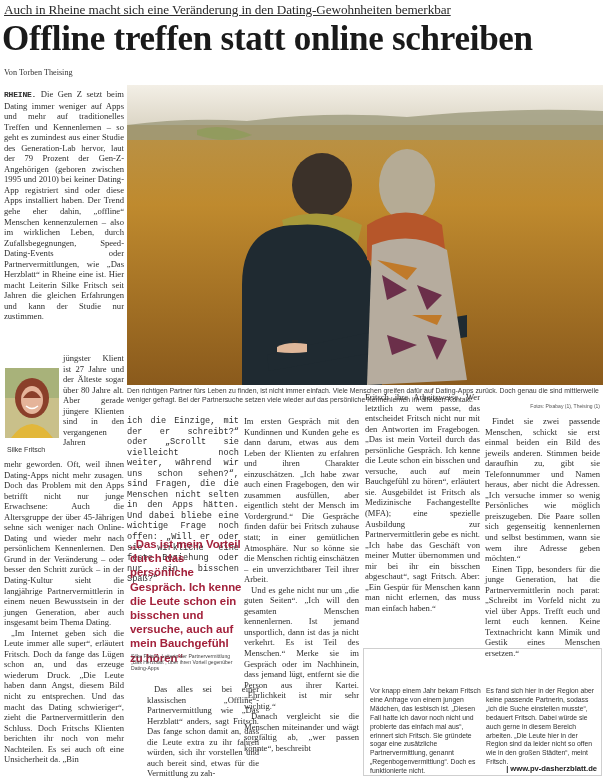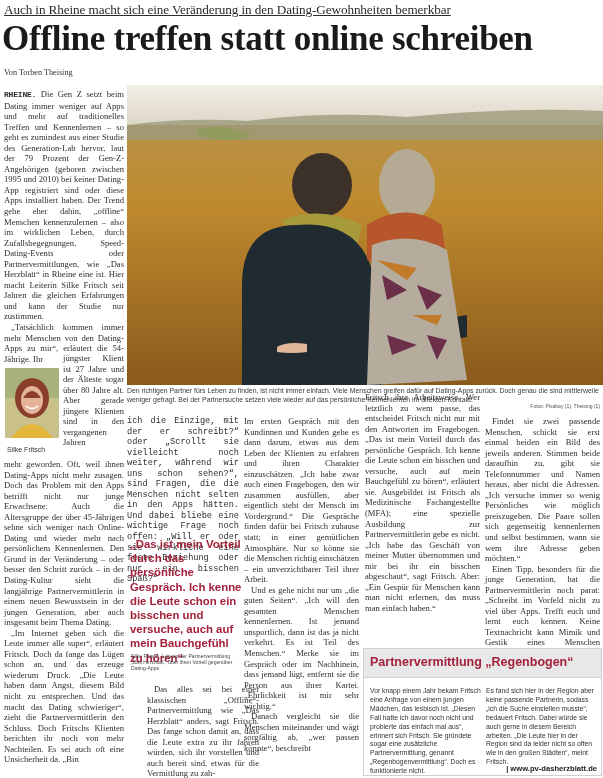--- a/index.html
+++ b/index.html
@@ -39,21 +39,20 @@
 </head>
 <body>
 
 <div>
   <div class="kicker">Auch in Rheine macht sich eine Veränderung in den Dating-Gewohnheiten bemerkbar</div>
   <h1 class="headline">Offline treffen statt online schreiben</h1>
   <div class="byline">Von Torben Theising</div>
 
   <div class="col" style="left:4px; top:89px; width:120px;">
     <p class="noind"><span class="lead-city">RHEINE.</span> <span>Die Gen Z setzt beim Dating immer weniger auf Apps und mehr auf traditionelles Treffen und Kennenlernen – so geht es zumindest aus einer Studie des Generation-Lab hervor, laut der 79 Prozent der Gen-Z-Angehörigen (geboren zwischen 1995 und 2010) bei keiner Dating-App registriert sind oder diese Apps installiert haben. Der Trend gehe eher dahin, „offline“ Menschen kennenzulernen – also im wirklichen Leben, durch Zufallsbegegnungen, Speed-Dating-Events oder Partnervermittlungen, wie „Das Herzblatt“ in Rheine eine ist. Hier macht Leiterin Silke Fritsch seit Jahren die gleichen Erfahrungen und kann der Studie nur zustimmen.</span></p>
-    <p>„Tatsächlich kommen immer mehr Menschen von den Dating-Apps zu mir“, erläutert die 54-Jährige. Ihr</p>
   </div>
   <div class="col" style="left:63px; top:353px; width:61px;">
     <p class="noind">jüngster Klient ist 27 Jahre und der Älteste sogar über 80 Jahre alt. Aber gerade jüngere Klienten sind in den vergangenen Jahren</p>
   </div>
   <div class="col" style="left:4px; top:459px; width:120px;">
     <p class="noind">mehr geworden. Oft, weil ihnen Dating-Apps nicht mehr zusagen. Doch das Problem mit den Apps betrifft nicht nur junge Erwachsene: Auch die Altersgruppe der über 45-Jährigen sehne sich weniger nach Online-Dating und wieder mehr nach persönlichem Kennenlernen. Den Grund in der Veränderung – oder besser den Schritt zurück – in der Dating-Kultur sieht die langjährige Partnervermittlerin in einem neuen Bewusstsein in der jungen Generation, aber auch insgesamt beim Thema Dating.</p>
     <p>„Im Internet geben sich die Leute immer alle super“, erläutert Fritsch. Doch da fange das Lügen schon an, und das erzeuge wiederum Druck. „Die Leute haben dann Angst, diesem Bild nicht zu entsprechen. Und das macht das Dating schwieriger“, zieht die Partnervermittlerin den Schluss. Doch Fritschs Klienten berichten ihr noch von mehr Nachteilen. Es sei auch oft eine Unsicherheit da. „Bin</p>
   </div>
 
   <div class="portrait">
@@ -122,18 +121,17 @@
   <div class="col" style="left:365px; top:392px; width:115px;">
     <p class="noind">Fritsch ihre Arbeitsweise. Wer letztlich zu wem passe, das entscheidet Fritsch nicht nur mit den Antworten im Fragebogen. „Das ist mein Vorteil durch das persönliche Gespräch. Ich kenne die Leute schon ein bisschen und versuche, auch auf mein Bauchgefühl zu hören“, erläutert sie. Ausgebildet ist Fritsch als Medizinische Fachangestellte (MFA); eine spezielle Ausbildung zur Partnervermittlerin gebe es nicht. „Ich habe das Geschäft von meiner Mutter übernommen und mir bei ihr ein bisschen abgeschaut“, sagt Fritsch. Aber: „Ein Gespür für Menschen kann man nicht erlernen, das muss man einfach haben.“</p>
   </div>
 
   <div class="col" style="left:485px; top:416px; width:115px;">
     <p style="text-indent:7px;">Findet sie zwei passende Menschen, schickt sie erst einmal beiden ein Bild des jeweils anderen. Stimmen beide daraufhin zu, gibt sie Telefonnummer und Namen heraus, aber nicht die Adressen. „Ich versuche immer so wenig Persönliches wie möglich preiszugeben. Die Paare sollen sich gegenseitig kennenlernen und selbst bestimmen, wann sie wem ihre Adresse geben möchten.“</p>
     <p>Einen Tipp, besonders für die junge Generation, hat die Partnervermittlerin noch parat: „Schreibt im Vorfeld nicht zu viel über Apps. Trefft euch und lernt euch kennen. Keine Textnachricht kann Mimik und Gestik eines Menschen ersetzen.“</p>
   </div>
 
   <div class="infobox">
-    <div class="infobox-head">Partnervermittlung „Regenbogen“</div>
     <div class="infobox-col" style="left:6px;">Vor knapp einem Jahr bekam Fritsch eine Anfrage von einem jungen Mädchen, das lesbisch ist. „Diesen Fall hatte ich davor noch nicht und probierte das einfach mal aus“, erinnert sich Fritsch. Sie gründete sogar eine zusätzliche Partnervermittlung, genannt „Regenbogenvermittlung“. Doch es funktionierte nicht.</div>
     <div class="infobox-col" style="left:122px;">Es fand sich hier in der Region aber keine passende Partnerin, sodass „ich die Suche einstellen musste“, bedauert Fritsch. Dabei würde sie auch gerne in diesem Bereich arbeiten. „Die Leute hier in der Region sind da leider nicht so offen wie in den großen Städten“, meint Fritsch.</div>
     <div class="infobox-url">| www.pv-dasherzblatt.de</div>
   </div>
 </div>
 
 </body></html>

